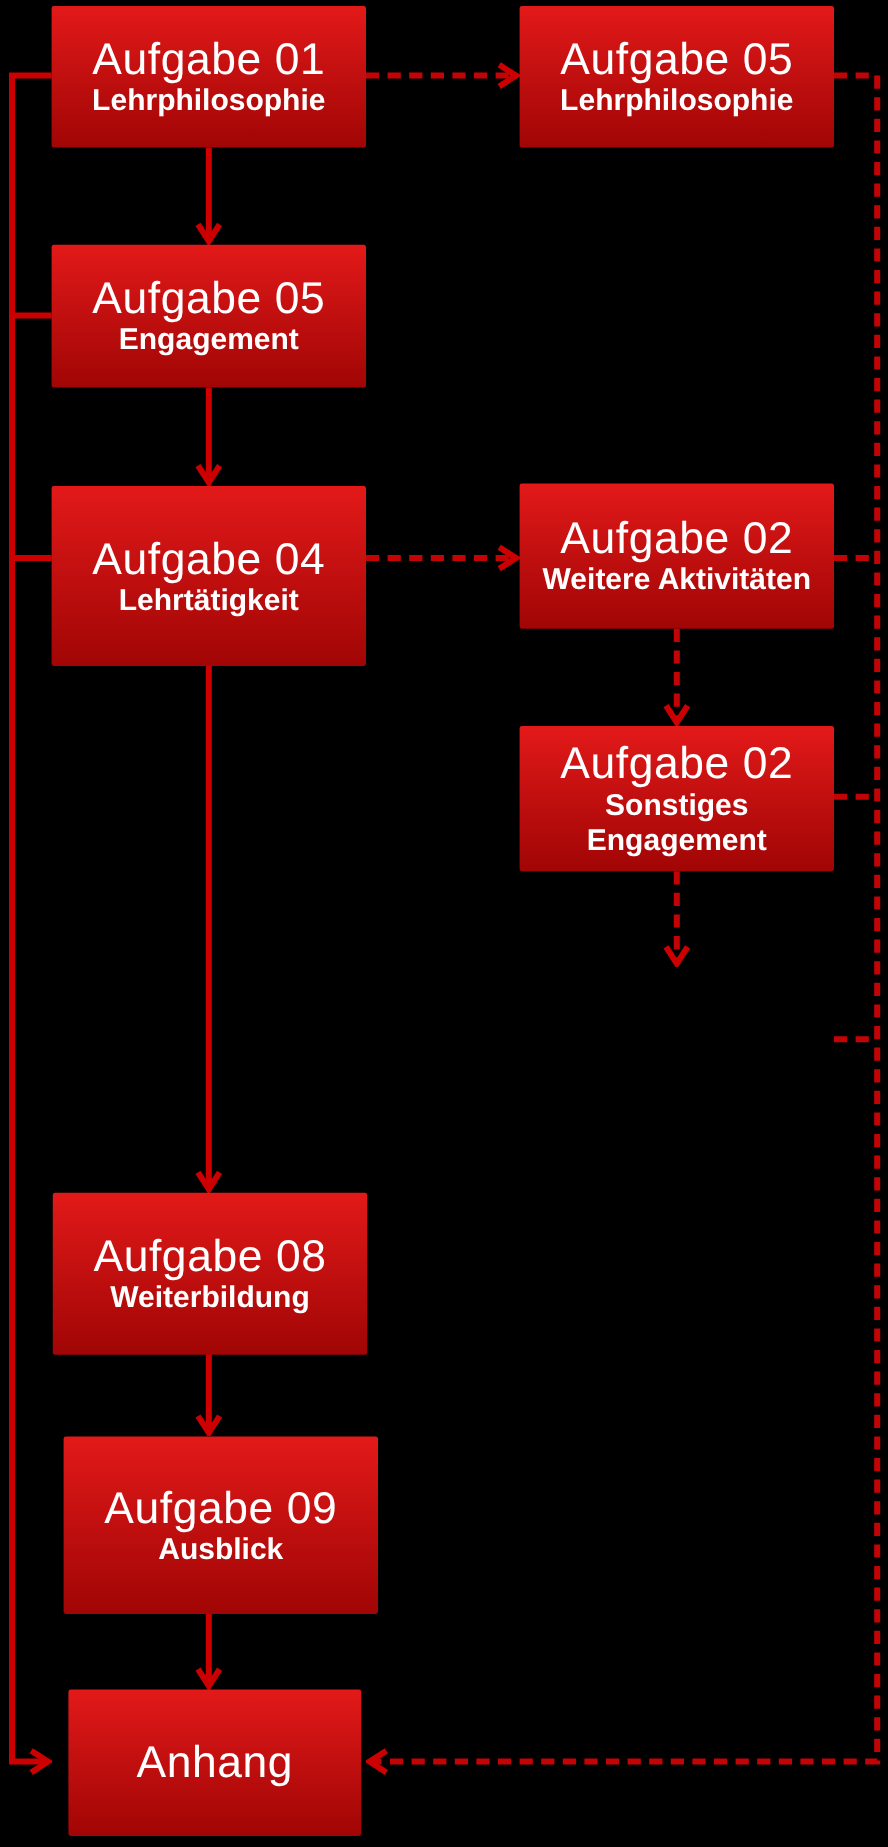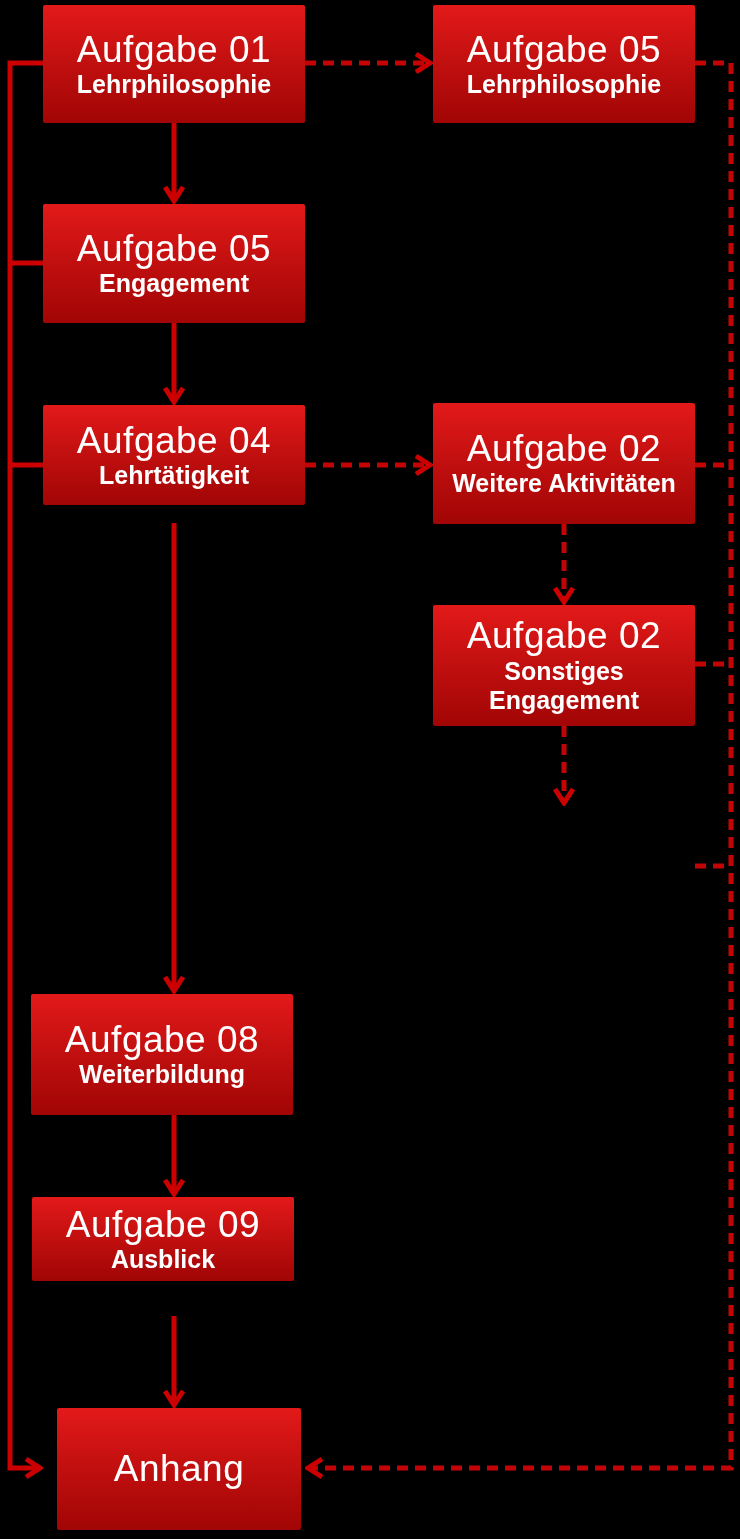--- a/index.html
+++ b/index.html
@@ -26,26 +26,26 @@
     white-space:nowrap;
   }
   .node .subtitle{
     font-size:25px;line-height:1.18;
     max-width:232px;
     font-weight:bold;
   }
   .n01{left:43px;top:5px;width:262px;height:118px}
   .n02{left:433px;top:5px;width:262px;height:118px}
   .n03{left:43px;top:204px;width:262px;height:119px}
-  .n04{left:43px;top:405px;width:262px;height:100px}
+  .n04{left:43px;top:405px;width:262px;height:150px}
   .n05{left:433px;top:403px;width:262px;height:121px}
   .n06{left:433px;top:605px;width:262px;height:121px}
   .n07{left:433px;top:806px;width:262px;height:120px}
-  .n08{left:31px;top:994px;width:262px;height:121px}
-  .n09{left:32px;top:1197px;width:262px;height:84px}
+  .n08{left:44px;top:994px;width:262px;height:135px}
+  .n09{left:53px;top:1197px;width:262px;height:148px}
   .nAnhang{left:57px;top:1408px;width:244px;height:122px}
   .edge-solid{stroke:#cc0000;stroke-width:5;fill:none;}
   .edge-dashed{stroke:#c40404;stroke-width:5;fill:none;stroke-dasharray:11 7;}
 </style>
 </head>
 <body>
 
 <div class="canvas">
 
   <svg class="edges" width="740" height="1539" viewBox="0 0 740 1539">

